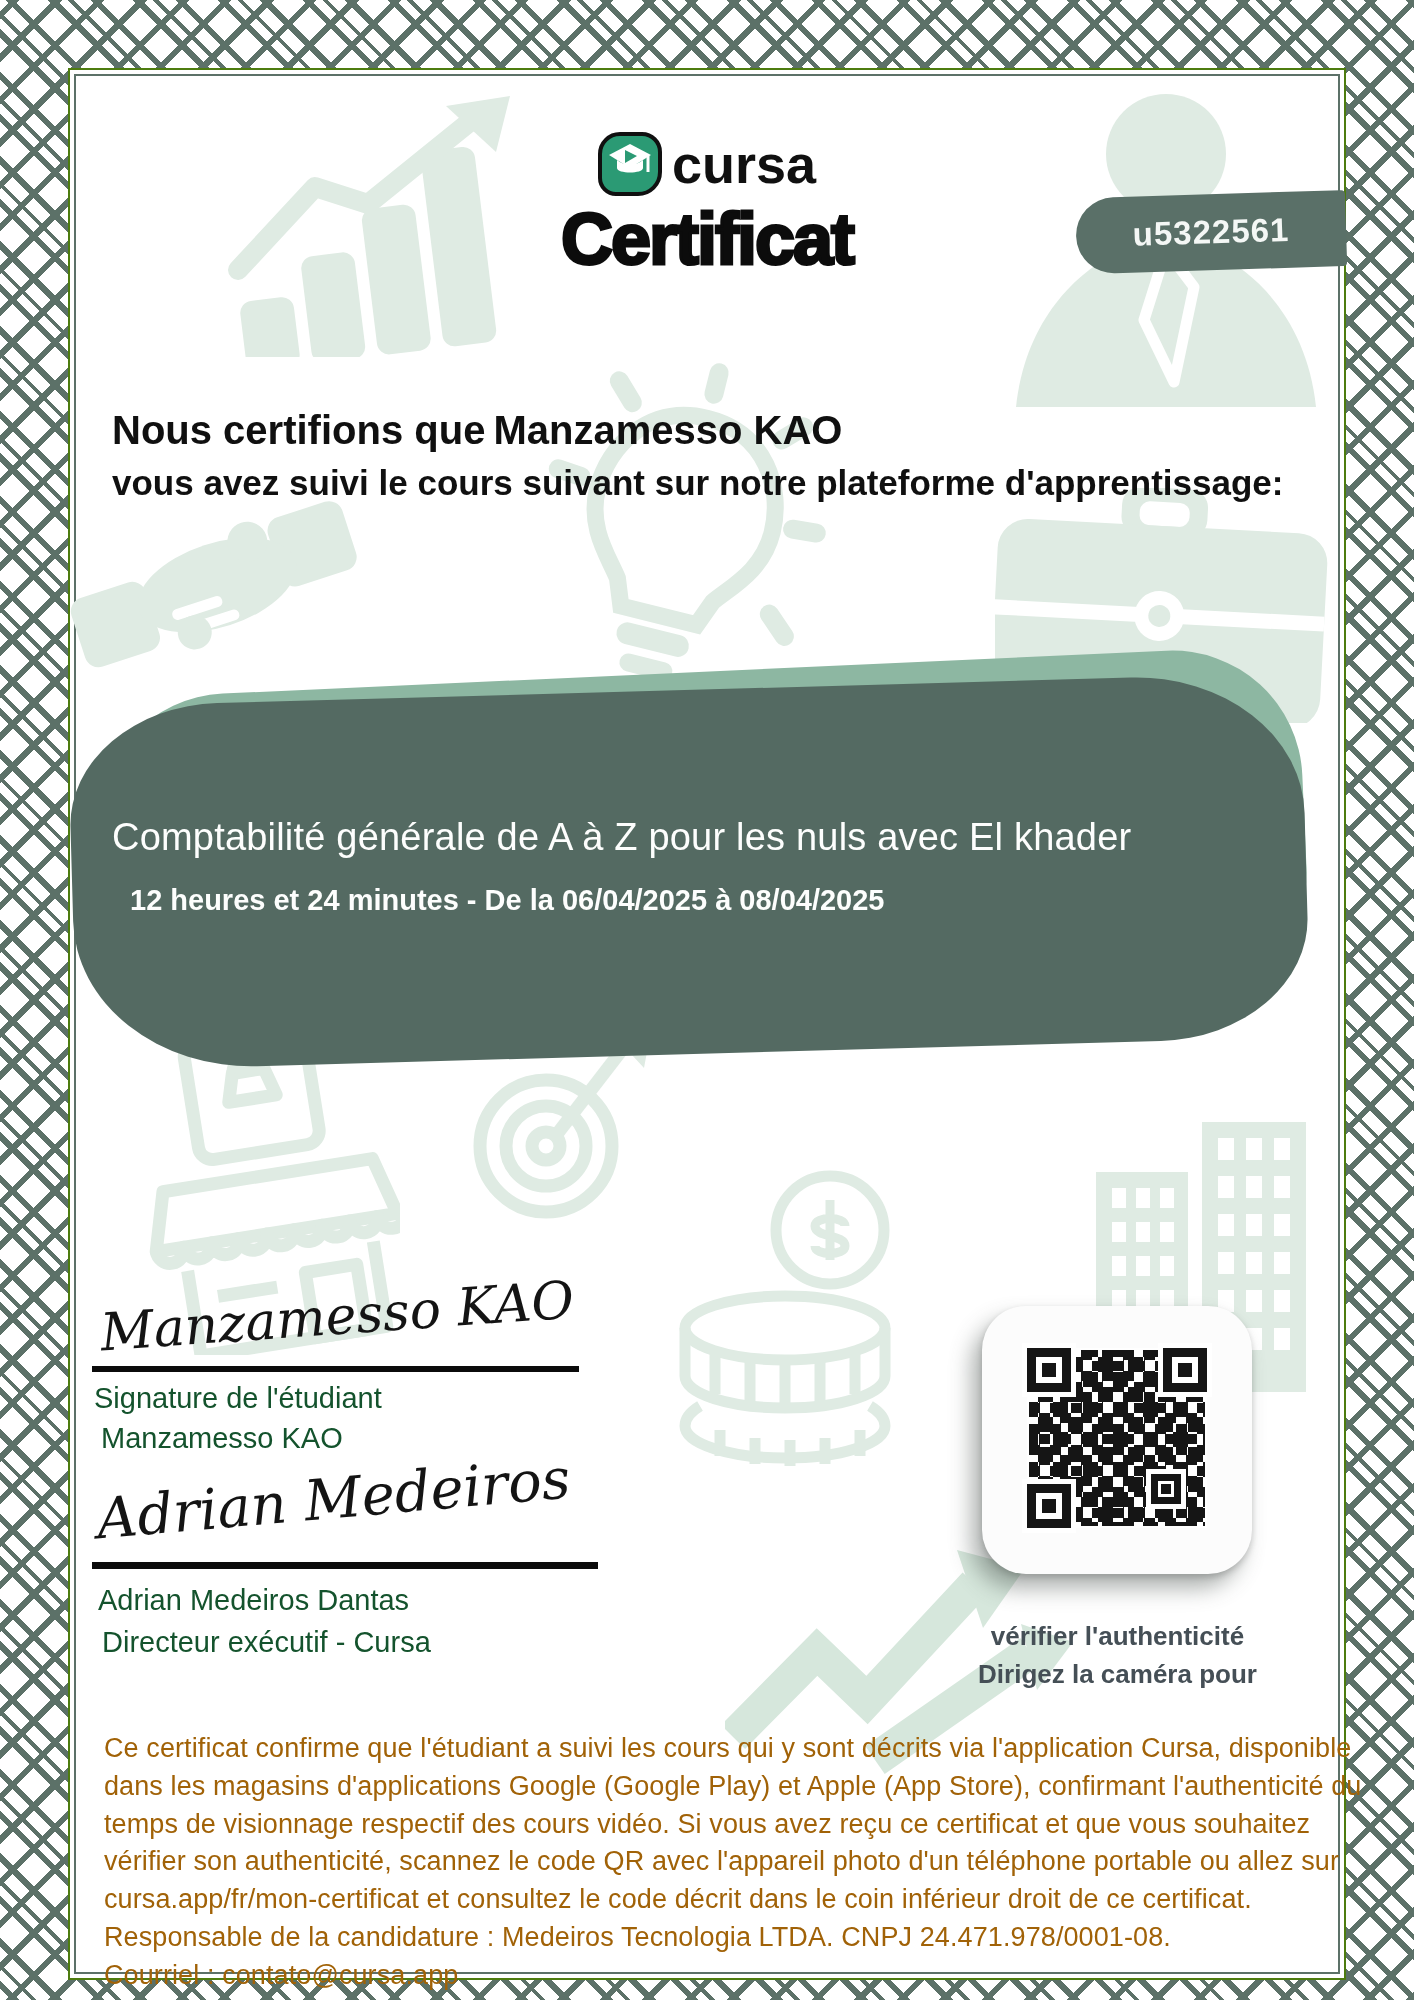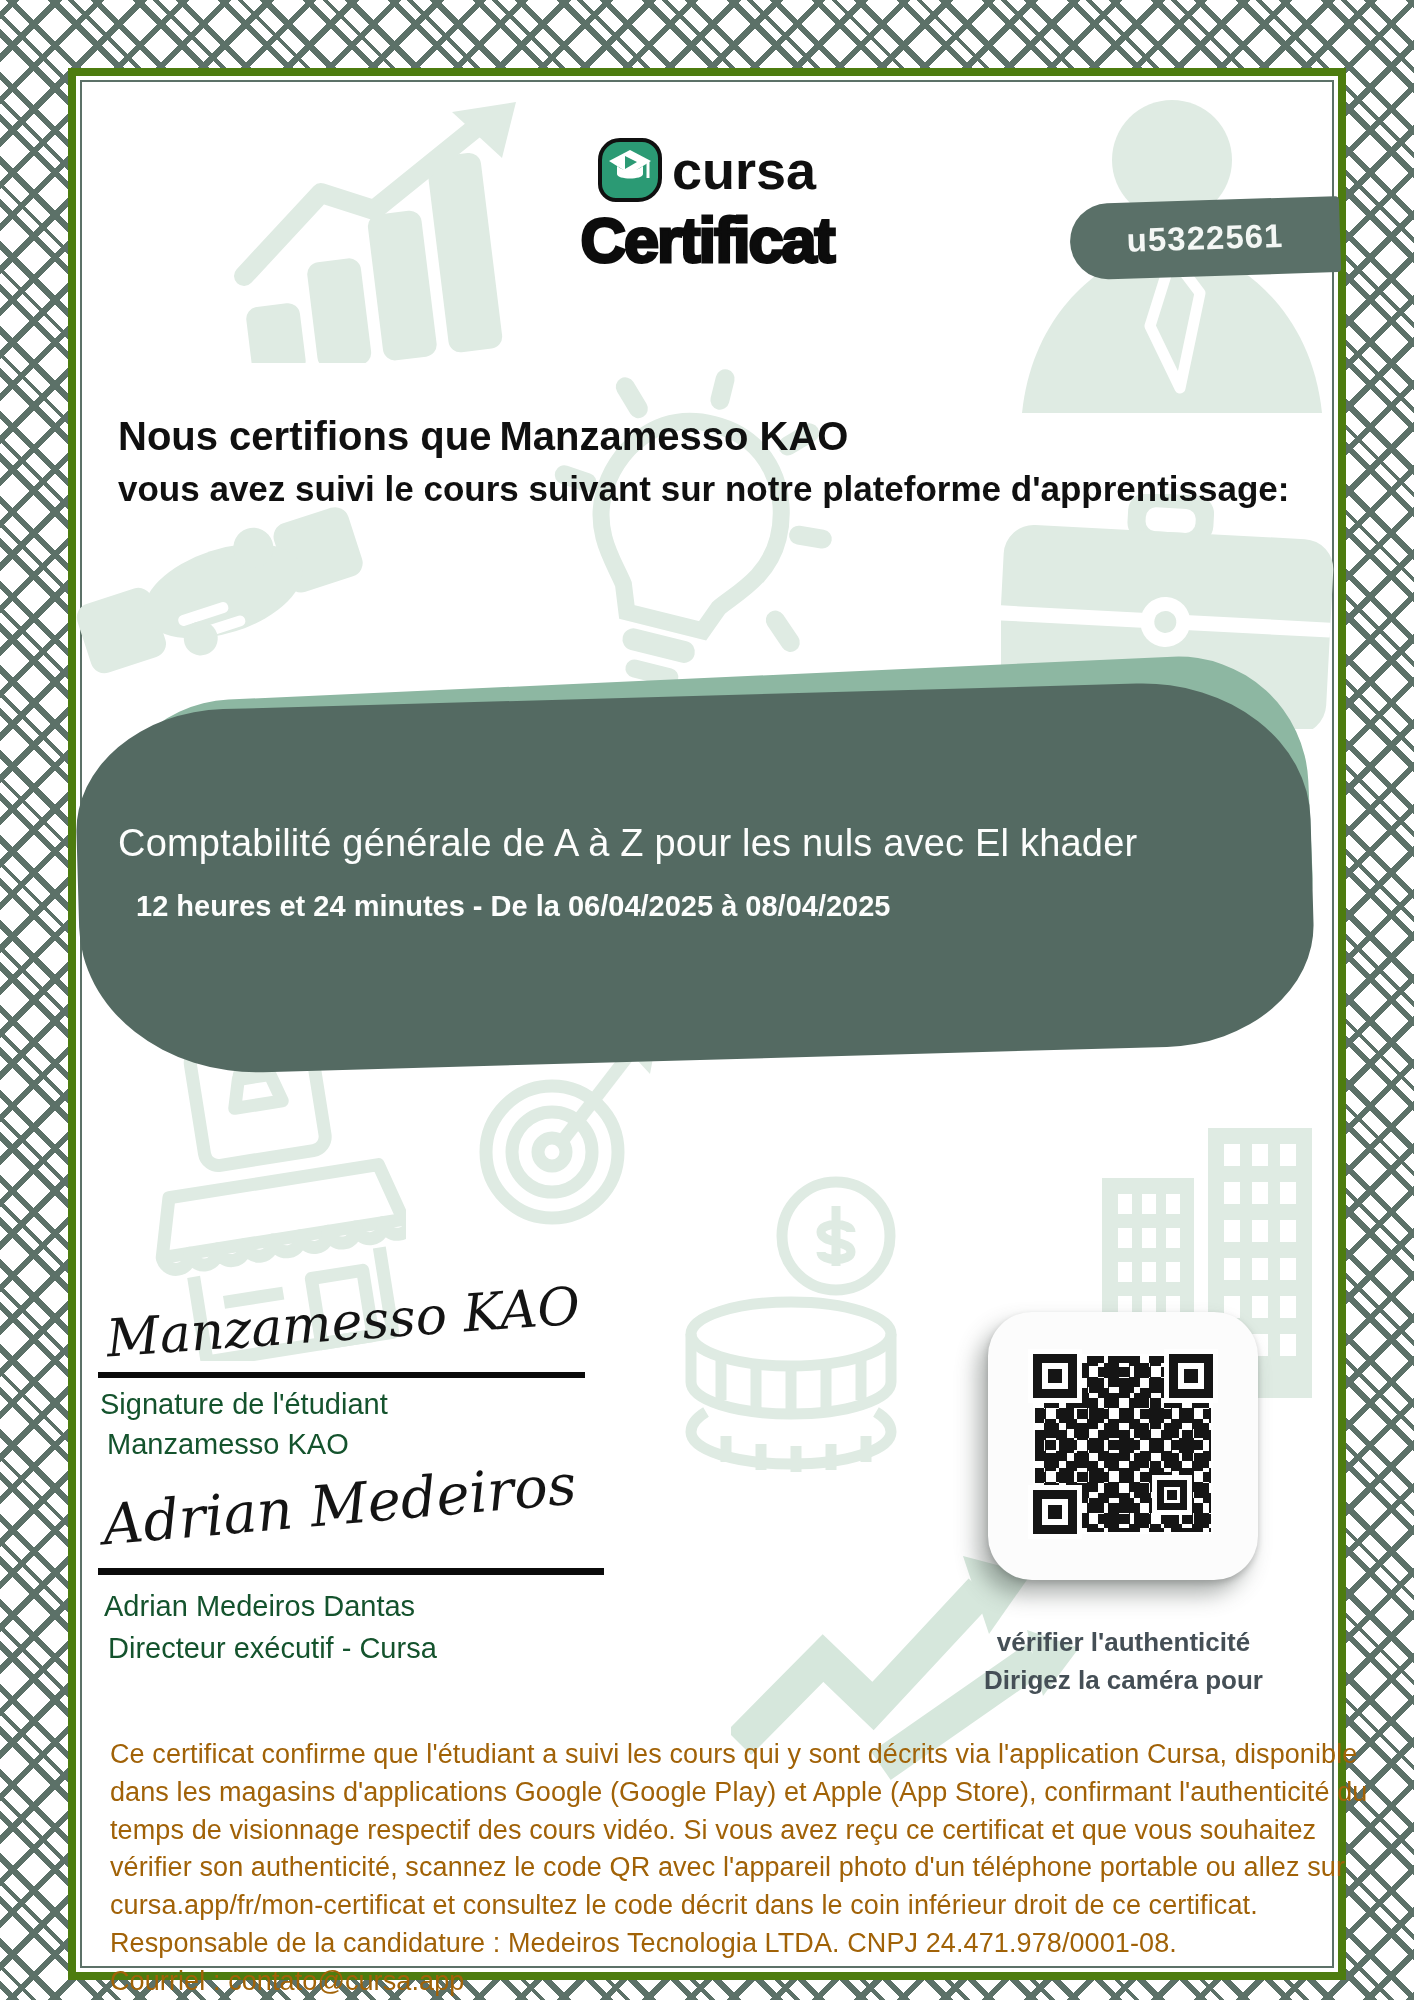--- a/index.html
+++ b/index.html
@@ -8,34 +8,34 @@
     font-family:"Liberation Sans", sans-serif;
     background-color:#ffffff;
     background-image:
       repeating-linear-gradient(45deg,  transparent 0 8px, #5c7168 8px 14px, transparent 14px 30px),
       repeating-linear-gradient(135deg, transparent 0 8px, #5c7168 8px 14px, transparent 14px 30px),
       repeating-linear-gradient(45deg,  transparent 0 22px, #5c7168 22px 26px, transparent 26px 60px);
     position:relative;
   }
   .panel{
     position:absolute; left:68px; top:68px; width:1278px; height:1912px;
-    background:#ffffff; border:8px solid #4d7c0f;
+    background:#ffffff; border:2px solid #4d7c0f;
   }
   .panel-frame{ position:absolute; inset:4px; border:2px solid #5c7168; pointer-events:none; }
 
   
   .logo-row{ position:absolute; left:0; right:0; top:62px; display:flex; justify-content:center; align-items:center; gap:10px; }
   .logo-box{
     width:64px; height:64px; background:#2b9a74; border:4px solid #101010;
     border-radius:22px 20px 24px 18px; display:flex; align-items:center; justify-content:center;
   }
   .logo-text{ font-size:54px; font-weight:700; color:#101010; letter-spacing:0; }
   .cert-title{
     position:absolute; left:0; right:0; top:128px; text-align:center;
-    font-size:63px; font-weight:800; color:#0c0c0c; letter-spacing:-2px;
+    font-size:72px; font-weight:800; color:#0c0c0c; letter-spacing:-2px;
     -webkit-text-stroke:3px #0c0c0c;
   }
   .id-badge{
     position:absolute; right:-2px; top:120px; width:270px; height:76px;
     background:#5a7068; border-radius:38px 4px 4px 38px;
     transform:rotate(-1.8deg); transform-origin:right center;
     display:flex; align-items:center; justify-content:center;
     color:#f4f7f5; font-size:33px; font-weight:700; letter-spacing:1px;
   }
 

